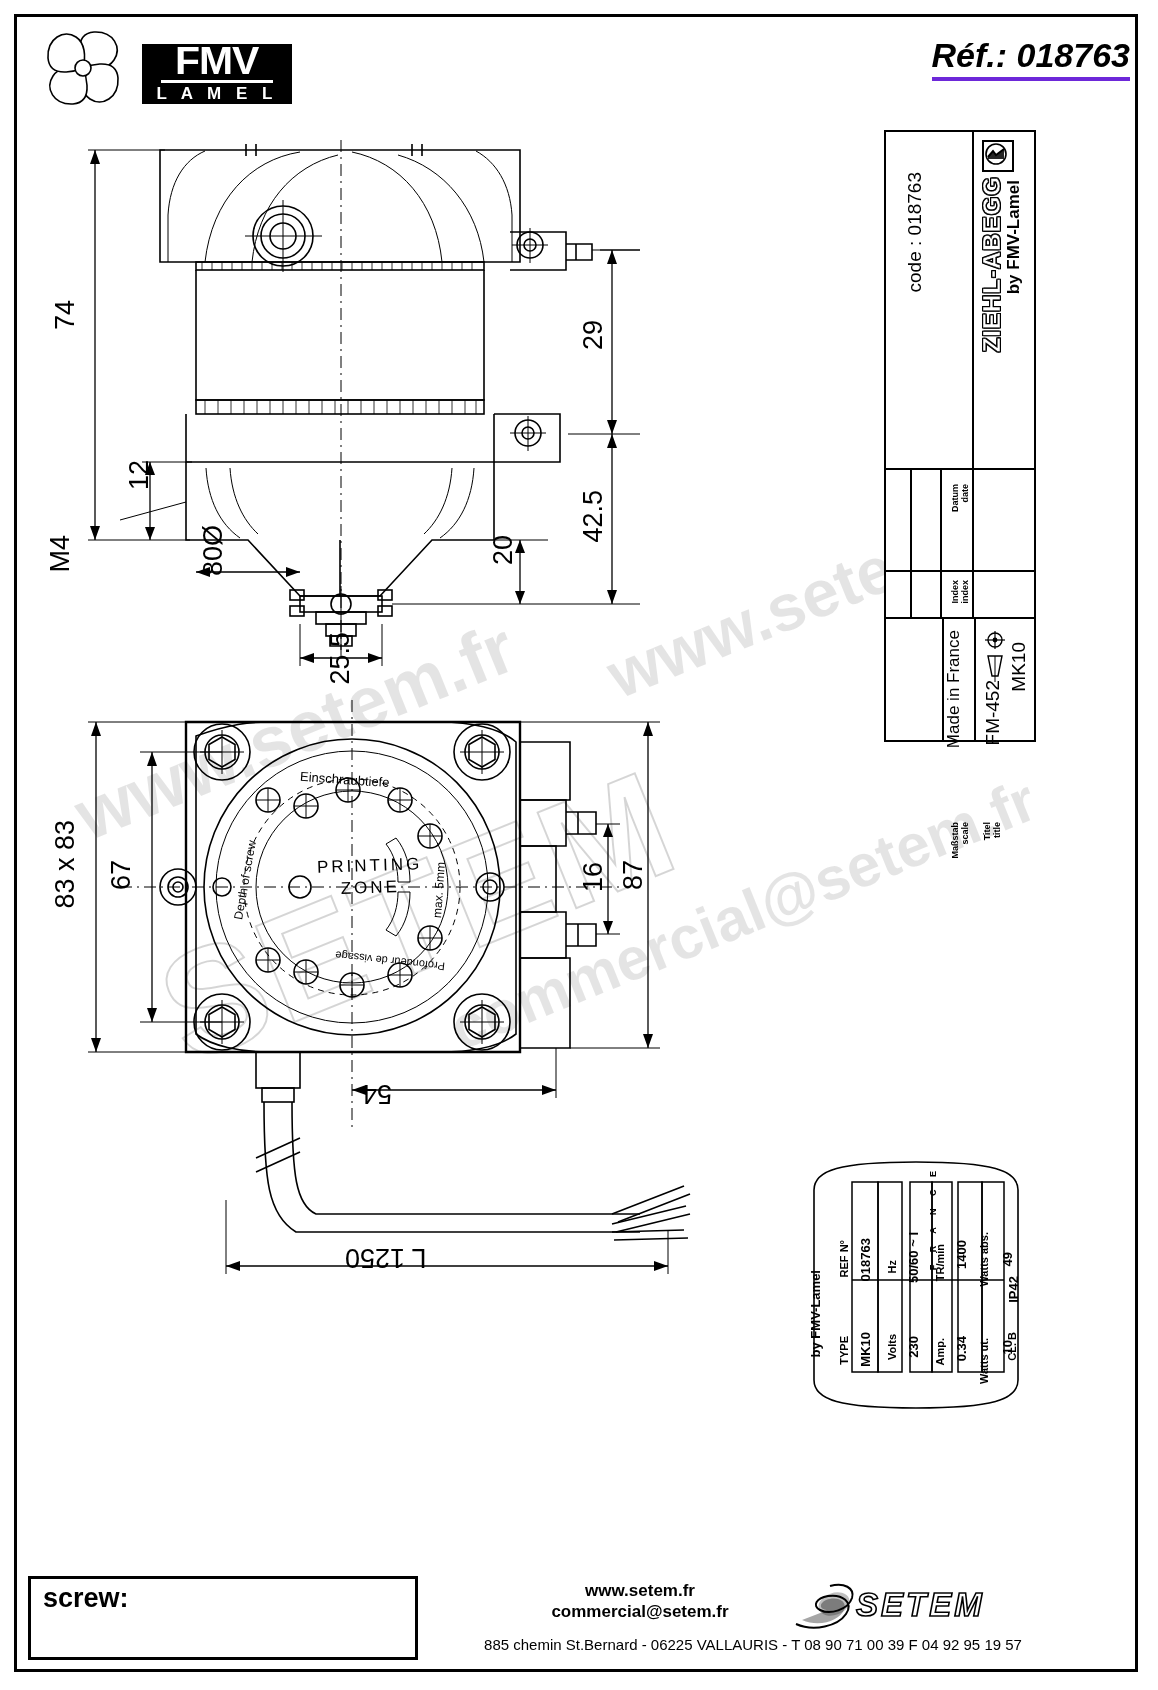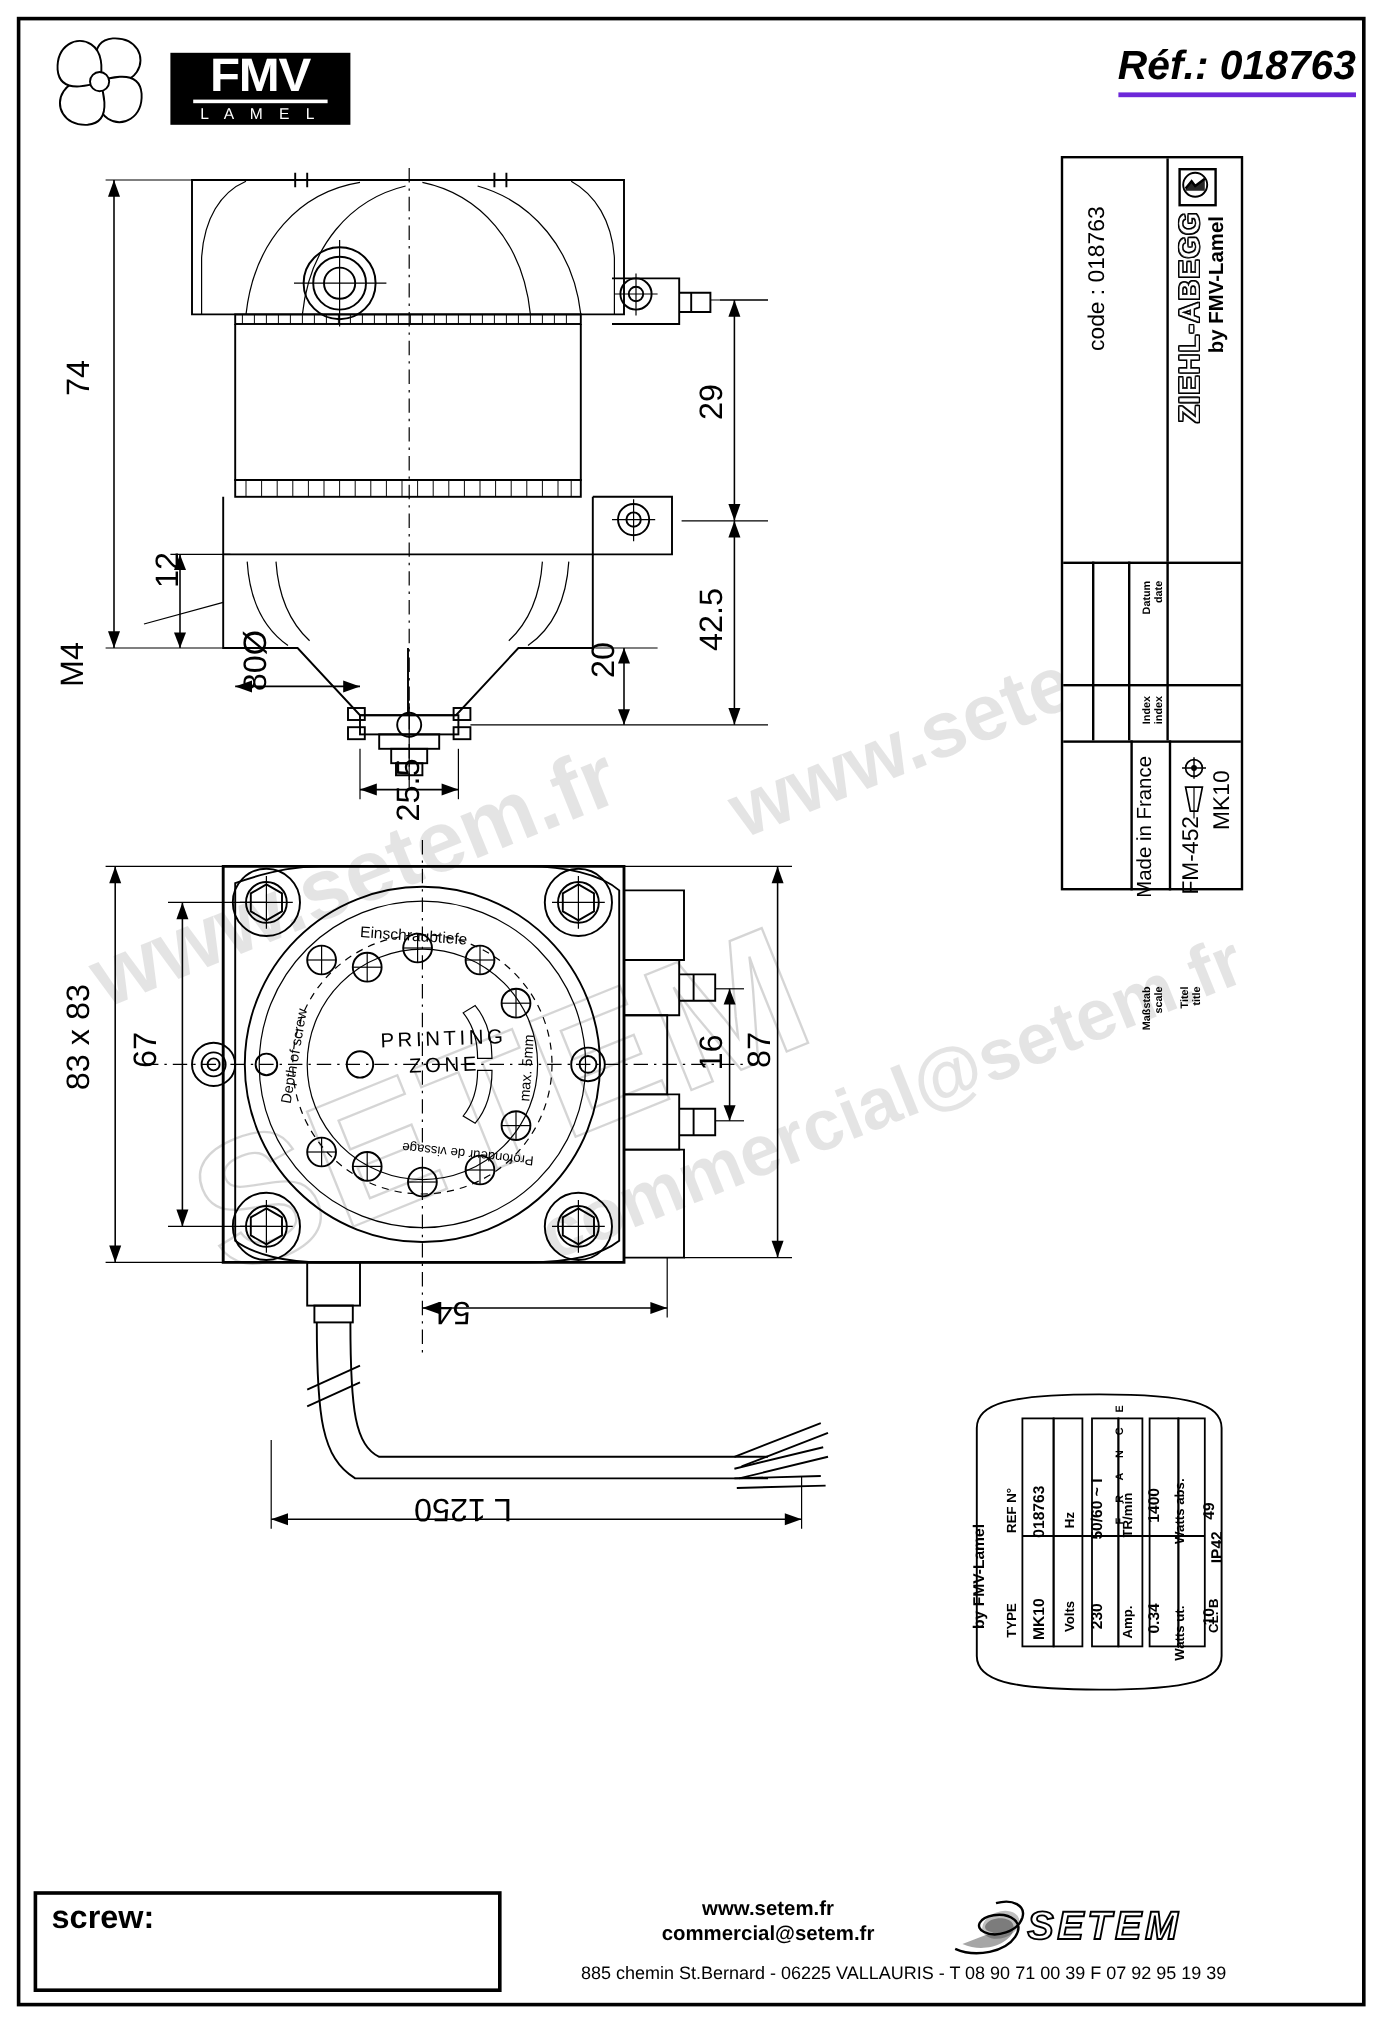--- a/index.html
+++ b/index.html
@@ -33,21 +33,21 @@
     position:absolute;left:102px;top:22px;
     width:150px;height:60px;background:#000;
     display:flex;flex-direction:column;align-items:center;justify-content:center;
   }
   .fmv-text{
     color:#fff;font-weight:bold;font-size:39px;line-height:34px;
     letter-spacing:-1px;font-style:normal;font-family:"Liberation Sans",sans-serif;
     transform:scaleX(1.05);
   }
   .fmv-rule{width:112px;height:3px;background:#fff;margin:2px 0 1px 0;}
-  .fmv-sub{color:#fff;font-size:13px;letter-spacing:5px;font-weight:normal;}
+  .fmv-sub{color:#fff;font-size:17px;letter-spacing:5px;font-weight:bold;}
 
   .ref-title{
     position:absolute;right:28px;top:36px;
     font-size:34px;font-weight:bold;font-style:italic;
     border-bottom:4px solid #6d28d9;
     padding-bottom:2px;
     letter-spacing:0px;
     white-space:nowrap;
   }
 
@@ -686,16 +686,16 @@
     </div>
     <div class="setem-logo">
       <svg viewBox="0 0 260 52" width="260" height="52">
         <path d="M6 44 C24 52 48 46 56 34 C64 22 52 14 38 16 C26 18 22 26 30 30
                  C40 35 58 30 62 18 C65 8 54 2 40 6" fill="none" stroke="#000" stroke-width="2"></path>
         <path d="M12 40 C30 48 50 40 54 30 C58 20 46 16 36 20 C28 24 30 30 38 30" fill="#000" opacity=".35"></path>
         <ellipse cx="44" cy="24" rx="16" ry="11" fill="#000" opacity=".25" transform="rotate(-20 44 24)"></ellipse>
       </svg>
       <div class="setem-word">SETEM</div>
     </div>
-    <div class="fcon-addr">885 chemin St.Bernard  -  06225 VALLAURIS  -  T 08 90 71 00 39   F 07 92 95 19 39</div>
+    <div class="fcon-addr">885 chemin St.Bernard  -  06225 VALLAURIS  -  T 08 90 71 00 39   F 04 92 95 19 57</div>
   </div>
 
 </div>
 
 </body></html>

